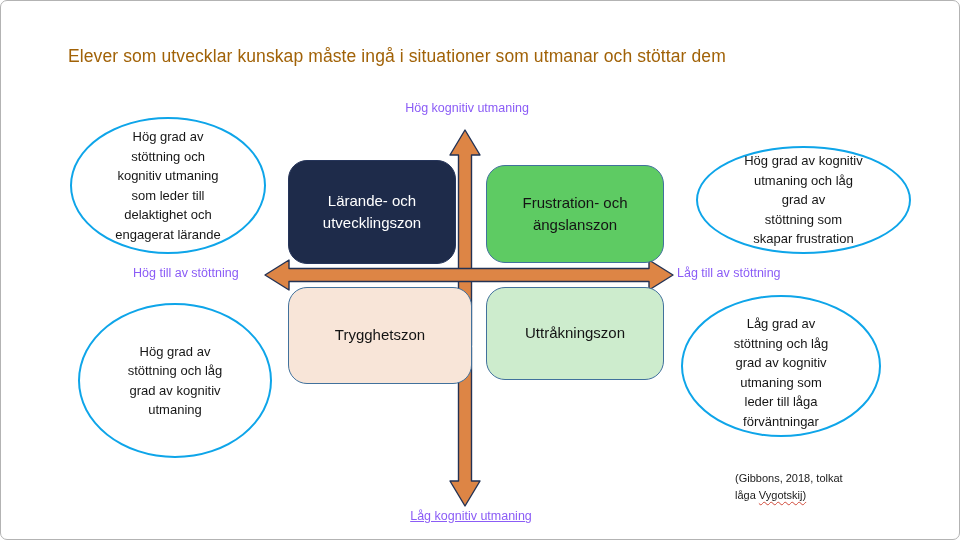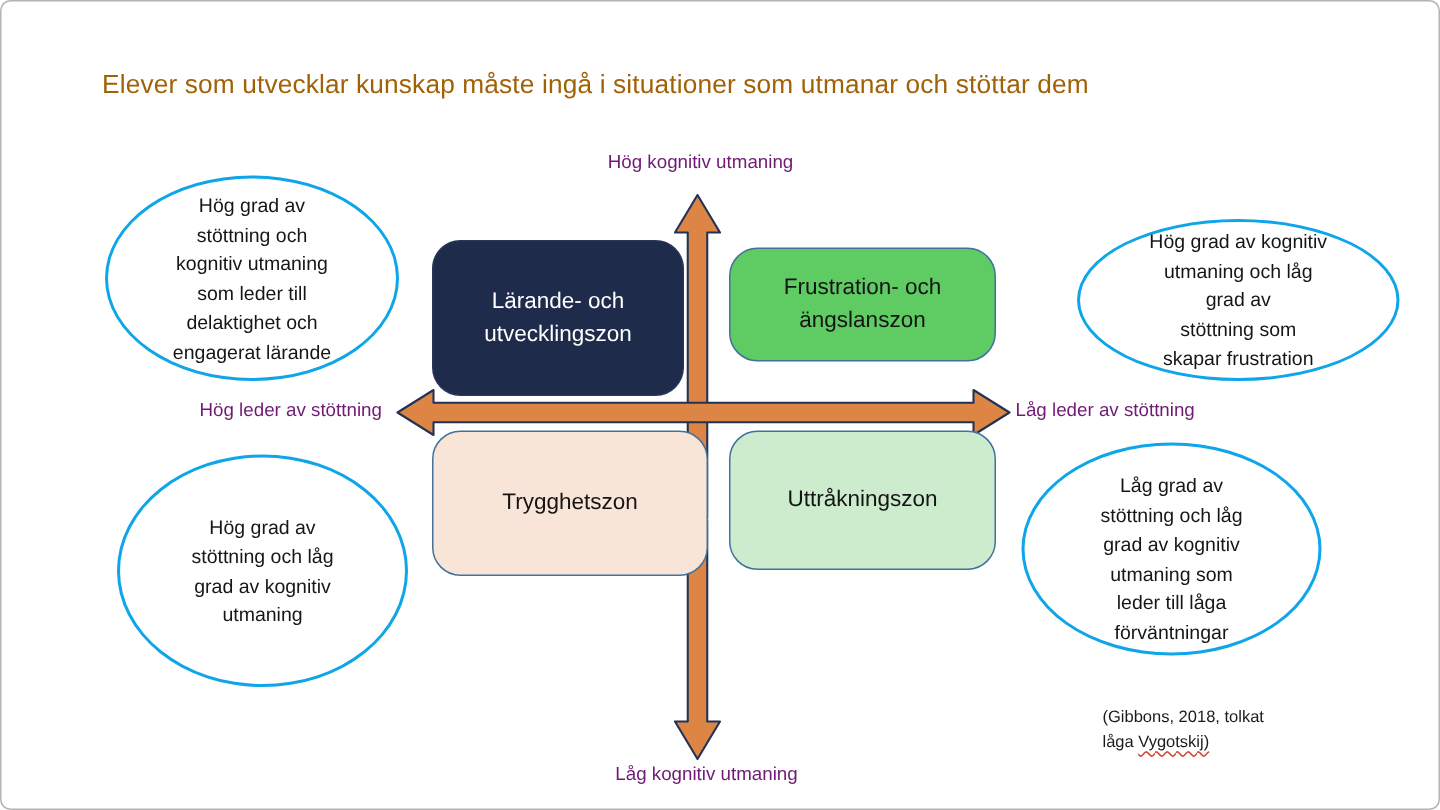--- a/index.html
+++ b/index.html
@@ -14,68 +14,68 @@
     border-radius: 7px;
     box-sizing: border-box;
   }
   .title {
     position: absolute; left: 55px; top: 46px;
     font-size: 17.5px; font-weight: 500; letter-spacing: 0.1px; color: #a16207;
     white-space: nowrap;
     margin-left: 13px;
   }
   .axis-label {
-    position: absolute; font-size: 12.5px; color: #701a75; white-space: nowrap;
+    position: absolute; font-size: 12.5px; color: #8b5cf6; white-space: nowrap;
   }
   .axis-top    { left: 467px; top: 101px; transform: translateX(-50%); }
-  .axis-bottom { left: 471px; top: 509px; transform: translateX(-50%); }
+  .axis-bottom { left: 471px; top: 509px; transform: translateX(-50%); text-decoration: underline; }
   .axis-left   { left: 133px; top: 266px; }
   .axis-right  { left: 677px; top: 266px; }
   .arrow-layer { position: absolute; left: 0; top: 0; pointer-events: none; }
   .quad {
     position: absolute; display: flex; align-items: center; justify-content: center;
     text-align: center; border-radius: 19px; box-sizing: border-box;
     border: 1.4px solid #41719c;
     font-size: 15px; line-height: 1.5; padding: 6px 14px;
   }
   .quad-tl { left: 288px; top: 160px; width: 168px; height: 104px; border-color: #26355a; }
-  .quad-tr { left: 486px; top: 165px; width: 178px; height: 76px; }
+  .quad-tr { left: 486px; top: 165px; width: 178px; height: 98px; }
   .quad-bl { left: 288px; top: 287px; width: 184px; height: 97px; }
   .quad-br { left: 486px; top: 287px; width: 178px; height: 93px; }
   .ellipse {
     position: absolute; display: flex; align-items: center; justify-content: center;
     text-align: center; border-radius: 50%; box-sizing: border-box;
     border: 2px solid #0ea5e9; background: #ffffff;
     font-size: 13px; line-height: 1.5; color: #161616;
     white-space: pre-line; padding: 4px 10px;
   }
   .ell-tl { left: 70px;  top: 117px; width: 196px; height: 137px; }
-  .ell-tr { left: 718px; top: 146px; width: 215px; height: 108px; }
+  .ell-tr { left: 696px; top: 146px; width: 215px; height: 108px; }
   .ell-bl { left: 78px;  top: 303px; width: 194px; height: 155px; }
   .ell-br { left: 681px; top: 295px; width: 200px; height: 142px; align-items: flex-end; }
   .citation {
     position: absolute; left: 735px; top: 470px;
     font-size: 11px; line-height: 1.55; color: #1a1a1a;
   }
   .squiggle {
     text-decoration: underline wavy #d04a3a 1px;
     text-underline-offset: 2px;
   }
 </style>
 </head>
 <body>
 
 <div class="slide"></div>
 
 <div class="title">Elever som utvecklar kunskap måste ingå i situationer som utmanar och stöttar dem</div>
 
 <div class="axis-label axis-top">Hög kognitiv utmaning</div>
 <div class="axis-label axis-bottom">Låg kognitiv utmaning</div>
-<div class="axis-label axis-left">Hög leder av stöttning</div>
-<div class="axis-label axis-right">Låg leder av stöttning</div>
+<div class="axis-label axis-left">Hög till av stöttning</div>
+<div class="axis-label axis-right">Låg till av stöttning</div>
 
 <svg class="arrow-layer" width="960" height="540" viewBox="0 0 960 540">
   <polygon stroke-width="1.4" stroke-linejoin="round" points="465,130 480,155 471.5,155 471.5,481 480,481 465,506 450,481 458.5,481 458.5,155 450,155" stroke="#233254" style="fill: rgb(221, 133, 69);"></polygon>
   <polygon stroke-width="1.4" stroke-linejoin="round" points="265,275 289,260 289,268.5 649,268.5 649,260 673,275 649,290 649,281.5 289,281.5 289,290" stroke="#233254" style="fill: rgb(221, 133, 69);"></polygon>
   <rect x="457.5" y="345" width="15" height="2.6" rx="1.2" fill="#ffffff" opacity="0.95"></rect>
 </svg>
 
 <div class="quad quad-tl" style="background-color: rgb(30, 43, 74);">
   <span style="color: rgb(255, 255, 255);">Lärande- och utvecklingszon</span>
 </div>

